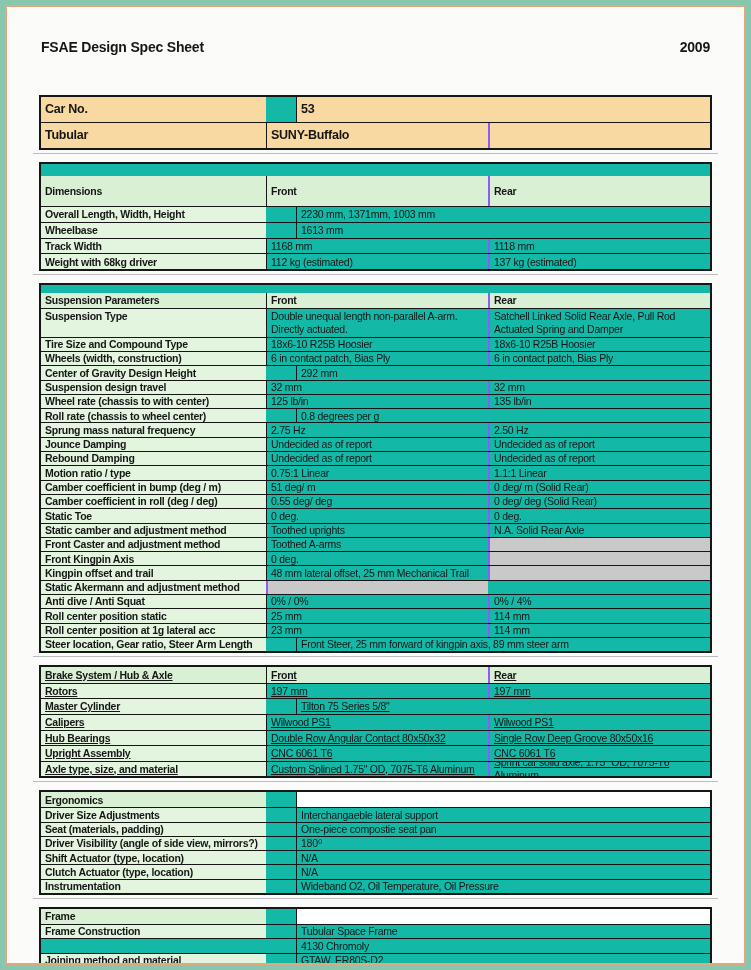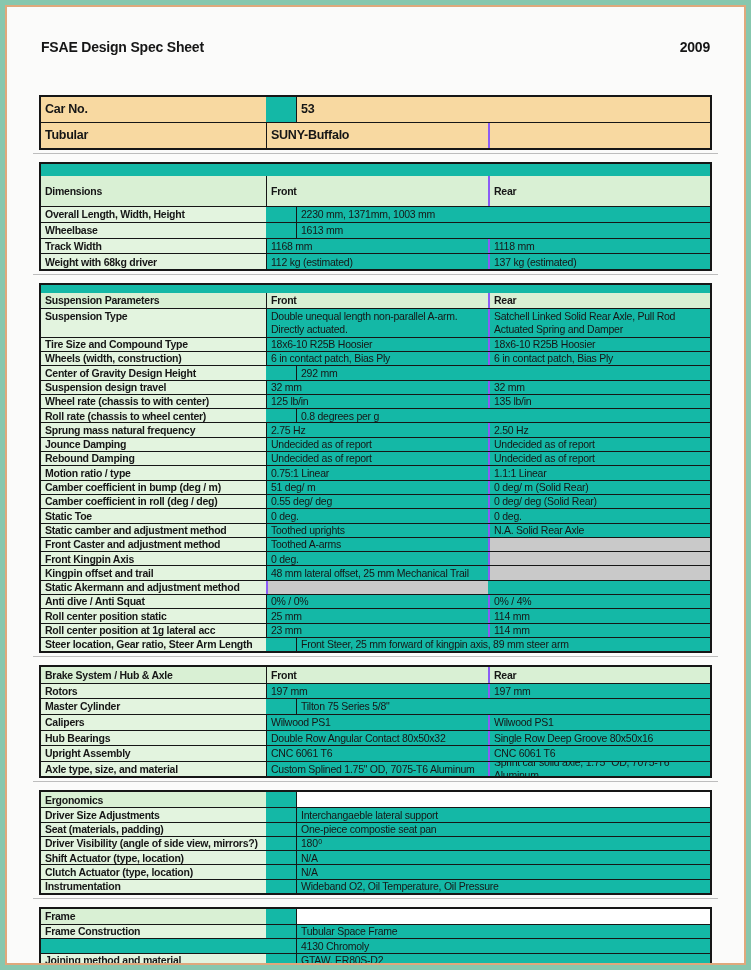--- a/index.html
+++ b/index.html
@@ -40,21 +40,21 @@
   .trow { height:14.5px; }
   .trow.tall { height:27px; }
   .trow.tall .cell { align-items:flex-start; padding-top:1px; }
 
   
   .sec-dimensions .trow { height:14.8px; }
   .sec-dimensions .hrow { height:30px;margin-top:12px; }
   .sec-suspension .trow { height:13.3px; }
   .sec-suspension .trow.tall { height:27.5px; }
   .sec-suspension .hrow { height:15px;margin-top:8px; }
-  .sec-brakes .trow { height:14.6px; }
+  .sec-brakes .trow { height:14.6px;text-decoration:underline; }
   .sec-brakes .hrow { height:15.5px; }
   .sec-ergonomics .trow { height:13.3px; }
   .sec-ergonomics .hrow { height:15px; }
   .sec-frame .trow { height:13.3px; }
   .sec-frame .hrow { height:15px; }
 
   
   .car { border:2px solid #161616; margin-bottom:0; }
   .car .trow { height:25px; }
   .car .trow + .trow { border-top:1.5px solid #161616; }

